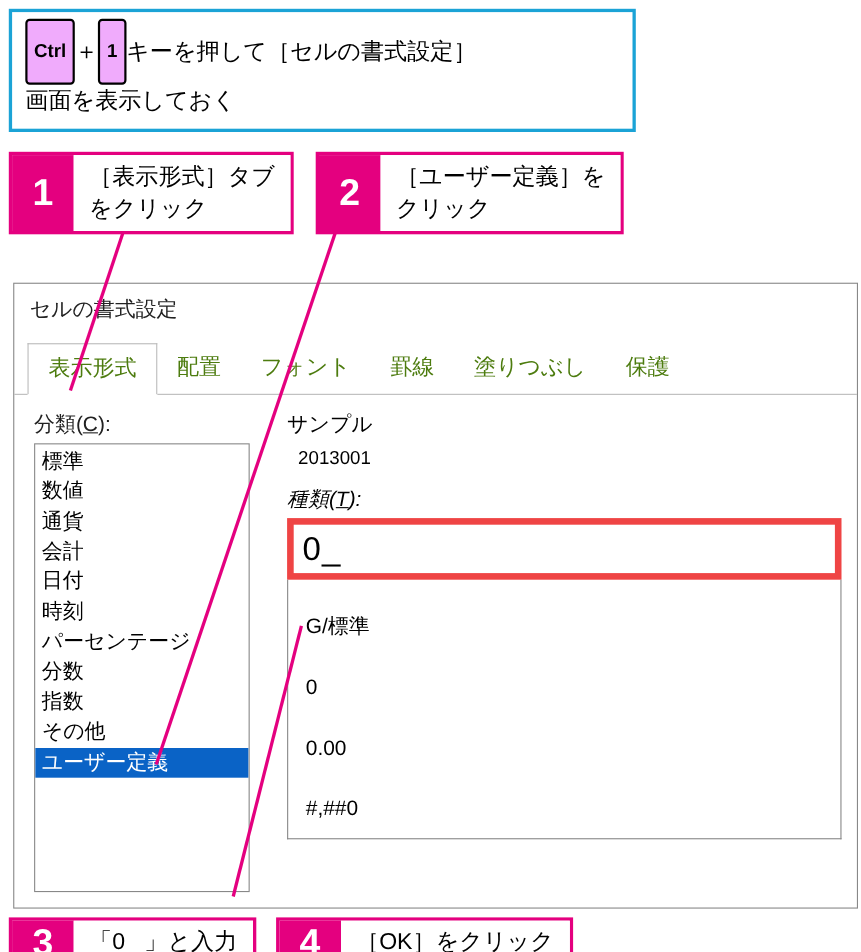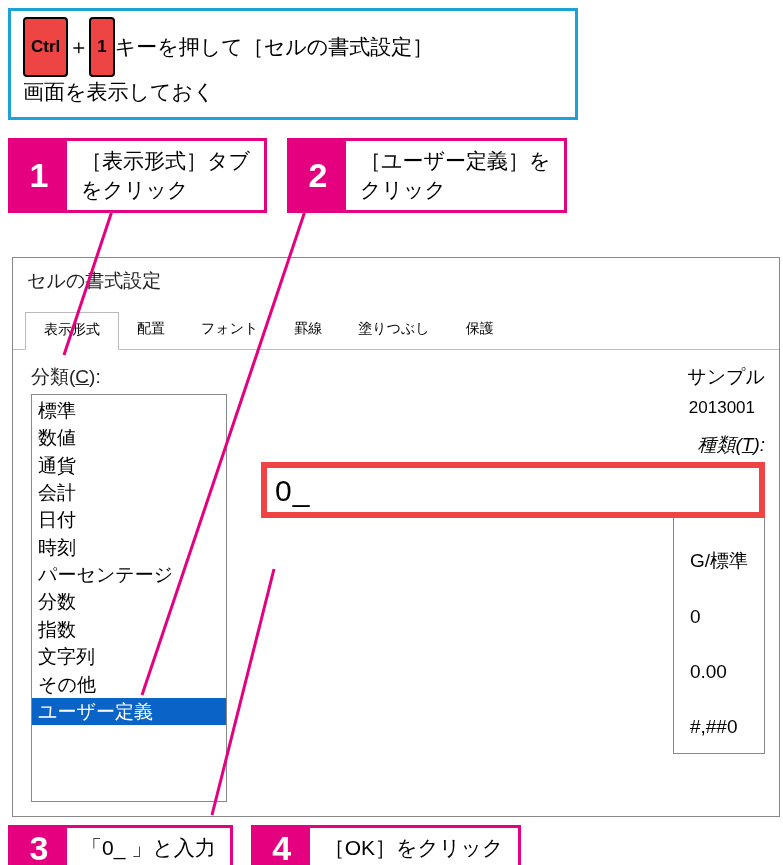--- a/index.html
+++ b/index.html
@@ -21,21 +21,21 @@
   .keycap {
     display: inline-block;
     border: 2px solid #000;
     border-radius: 4px;
     padding: 16px 6px;
     font-weight: bold;
     font-size: 17px;
     font-family: Arial, sans-serif;
     line-height: 1.4;
     vertical-align: 2px;
-    background: #ef4444;
+    background: #f0abfc;
   }
   .callouts-row {
     display: flex;
     gap: 20px;
     margin-bottom: 0;
   }
   .callout {
     display: flex;
     align-items: stretch;
     border: 3px solid #e4007f;
@@ -77,22 +77,22 @@
     background: #fff;
   }
   .dialog-title {
     padding: 10px 14px 4px 14px;
     font-size: 19px;
     color: #222;
   }
   .tabs {
     display: flex;
     padding: 14px 0 0 12px;
-    font-size: 14px;
-    color: #000000;
+    font-size: 20px;
+    color: #4d7c0f;
     gap: 0;
   }
   .tab {
     padding: 8px 18px 10px 18px;
     cursor: default;
   }
   .tab.active {
     border: 1px solid #bbb;
     border-bottom: 1px solid #fff;
     background: #fff;
@@ -123,21 +123,20 @@
     padding: 0 6px;
   }
   .cat-item.selected {
     background: #0a63c6;
     color: #fff;
   }
   .col-right {
     flex: 1;
     display: flex;
     flex-direction: column;
-    align-items: flex-end;
   }
   .sample-label {
     font-size: 19px;
     margin-bottom: 2px;
   }
   .sample-value {
     font-size: 17px;
     padding: 6px 10px 14px 10px;
   }
   .type-label {
@@ -228,21 +227,20 @@
         <div class="category-list">
           <div class="cat-item">標準</div>
           <div class="cat-item">数値</div>
           <div class="cat-item">通貨</div>
           <div class="cat-item">会計</div>
           <div class="cat-item">日付</div>
           <div class="cat-item">時刻</div>
           <div class="cat-item">パーセンテージ</div>
           <div class="cat-item">分数</div>
           <div class="cat-item">指数</div>
-          <div class="cat-item">文字列</div>
           <div class="cat-item">その他</div>
           <div class="cat-item selected">ユーザー定義</div>
         </div>
       </div>
 
       <div class="col-right">
         <div class="sample-label">サンプル</div>
         <div class="sample-value">2013001</div>
 
         <div class="type-label">

